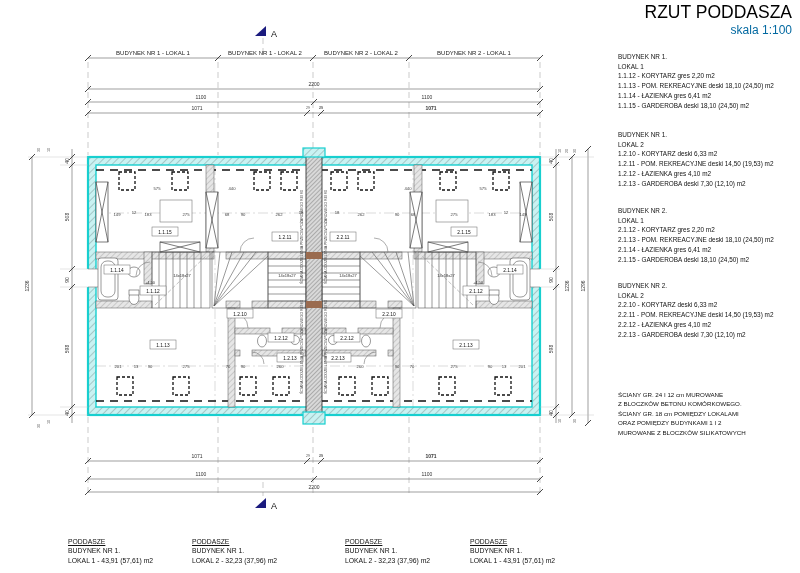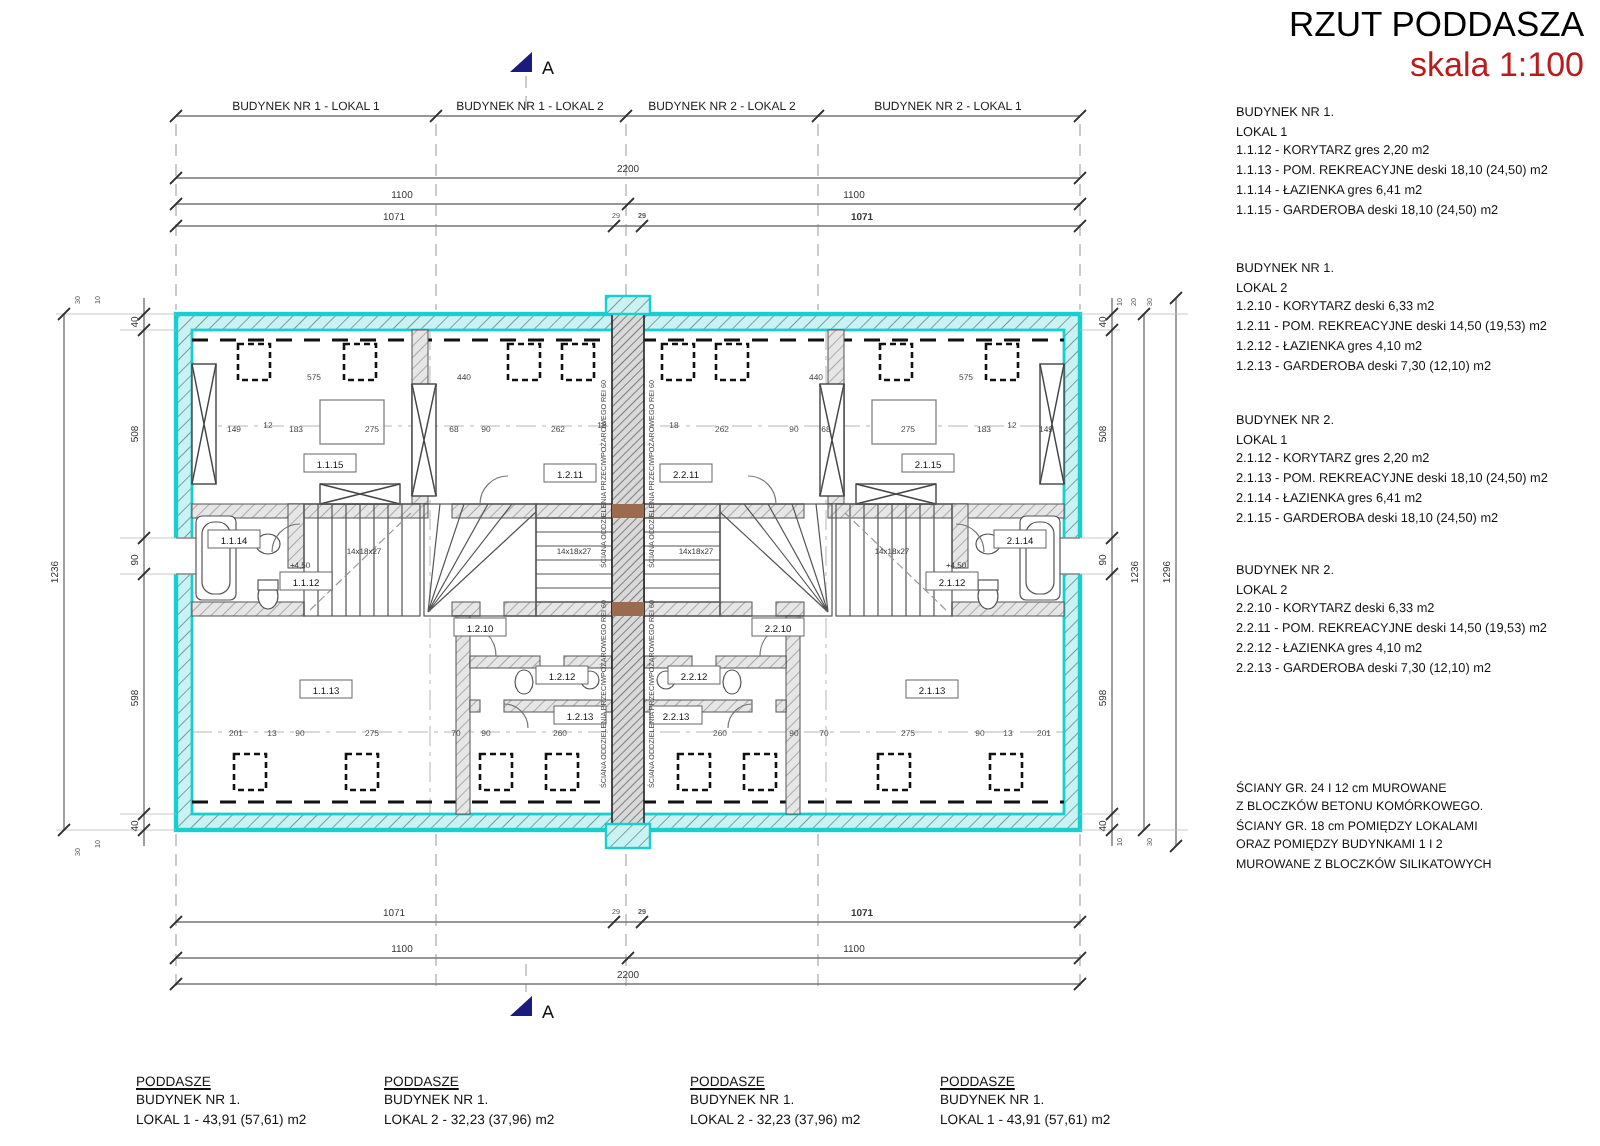--- a/index.html
+++ b/index.html
@@ -1,20 +1,20 @@
 <!DOCTYPE html>
 <html><head>
 <meta charset="utf-8">
 <style>
   html,body{margin:0;padding:0;background:#fff;}
   #page{position:relative;width:800px;height:573px;background:#fff;overflow:hidden;
         font-family:"Liberation Sans",sans-serif;color:#111;}
   #titlebox{position:absolute;top:2px;right:8px;text-align:right;}
   #title-main{font-size:17.5px;color:#000;}
-  #title-scale{font-size:17px;color:#b91c1c;}
+  #title-scale{font-size:12px;color:#0369a1;}
   .legend-block{position:absolute;left:618px;font-size:6.4px;line-height:9.7px;
                 color:#111;white-space:nowrap;}
   .legend-notes{position:absolute;left:618px;top:390px;font-size:6.2px;line-height:9.4px;
                 color:#111;white-space:nowrap;}
   .fblock{position:absolute;top:537px;font-size:6.8px;line-height:9.4px;white-space:nowrap;}
   .fblock .fh{text-decoration:underline;}
   svg{position:absolute;top:0;left:0;}
   svg text{font-family:"Liberation Sans",sans-serif;}
   .dt{font-size:5px;fill:#333;text-anchor:middle;}
   .dtb{font-weight:bold;}

